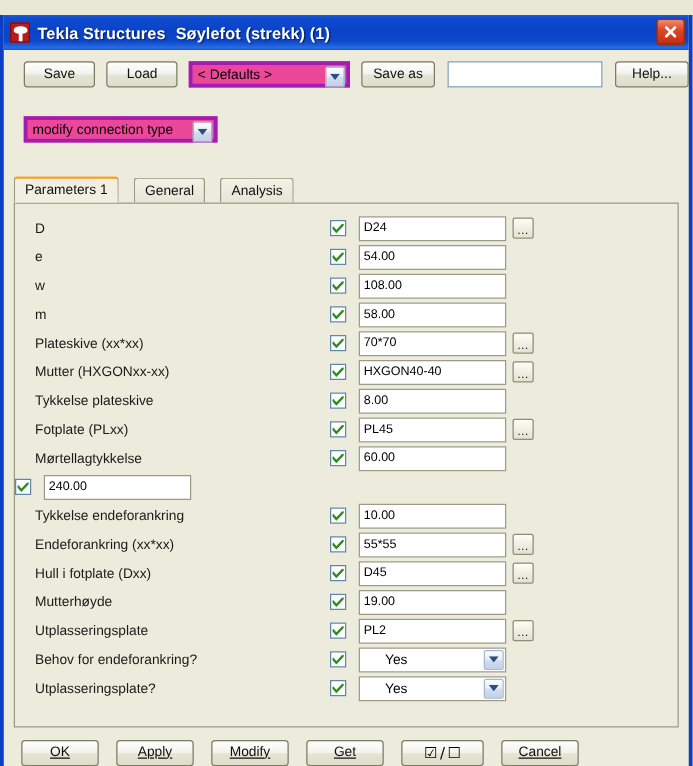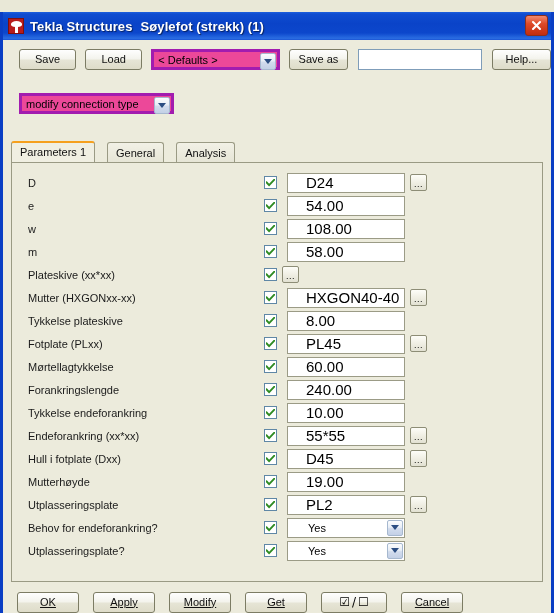--- a/index.html
+++ b/index.html
@@ -218,23 +218,23 @@
     justify-content: center;
     cursor: pointer;
   }
   .pchk svg { display: block; }
 
   .pval {
     margin-left: 10px;
     height: 20px;
     background: #ffffff;
     border: 1px solid #9b9b86;
-    font-size: 15px;
+    font-size: 10px;
     color: #000;
-    padding: 0 18px;
+    padding: 0 3px;
     line-height: 18px;
     font-family: "Liberation Sans", sans-serif;
     white-space: nowrap;
     overflow: hidden;
     width: 118px;
   }
 
   .pcombo {
     margin-left: 10px;
     width: 118px;
@@ -386,20 +386,21 @@
         <div class="pval">58.00</div>
         <div class="browse-spacer"></div>
       </div>
       <div class="prow">
         <div class="plabel">Plateskive (xx*xx)</div>
         <div class="pchk">
           <svg width="9" height="8" viewBox="0 0 9 8">
             <path d="M0.6 3.4 L3.1 6.2 L8.3 0.7" stroke="#2E8B22" stroke-width="1.9" fill="none" stroke-linecap="square"></path>
           </svg>
         </div>
+        <div class="pval">70*70</div>
         <div class="browse">...</div>
       </div>
       <div class="prow">
         <div class="plabel">Mutter (HXGONxx-xx)</div>
         <div class="pchk">
           <svg width="9" height="8" viewBox="0 0 9 8">
             <path d="M0.6 3.4 L3.1 6.2 L8.3 0.7" stroke="#2E8B22" stroke-width="1.9" fill="none" stroke-linecap="square"></path>
           </svg>
         </div>
         <div class="pval">HXGON40-40</div>
@@ -429,21 +430,20 @@
         <div class="plabel">Mørtellagtykkelse</div>
         <div class="pchk">
           <svg width="9" height="8" viewBox="0 0 9 8">
             <path d="M0.6 3.4 L3.1 6.2 L8.3 0.7" stroke="#2E8B22" stroke-width="1.9" fill="none" stroke-linecap="square"></path>
           </svg>
         </div>
         <div class="pval">60.00</div>
         <div class="browse-spacer"></div>
       </div>
       <div class="prow">
-        <div class="plabel">Forankringslengde</div>
         <div class="pchk">
           <svg width="9" height="8" viewBox="0 0 9 8">
             <path d="M0.6 3.4 L3.1 6.2 L8.3 0.7" stroke="#2E8B22" stroke-width="1.9" fill="none" stroke-linecap="square"></path>
           </svg>
         </div>
         <div class="pval">240.00</div>
         <div class="browse-spacer"></div>
       </div>
       <div class="prow">
         <div class="plabel">Tykkelse endeforankring</div>

